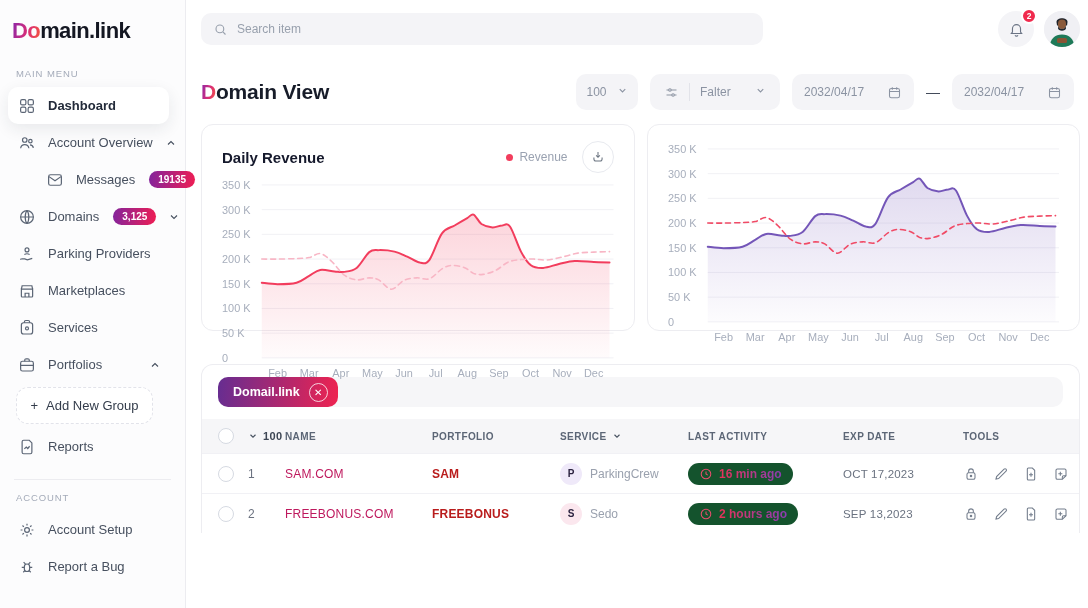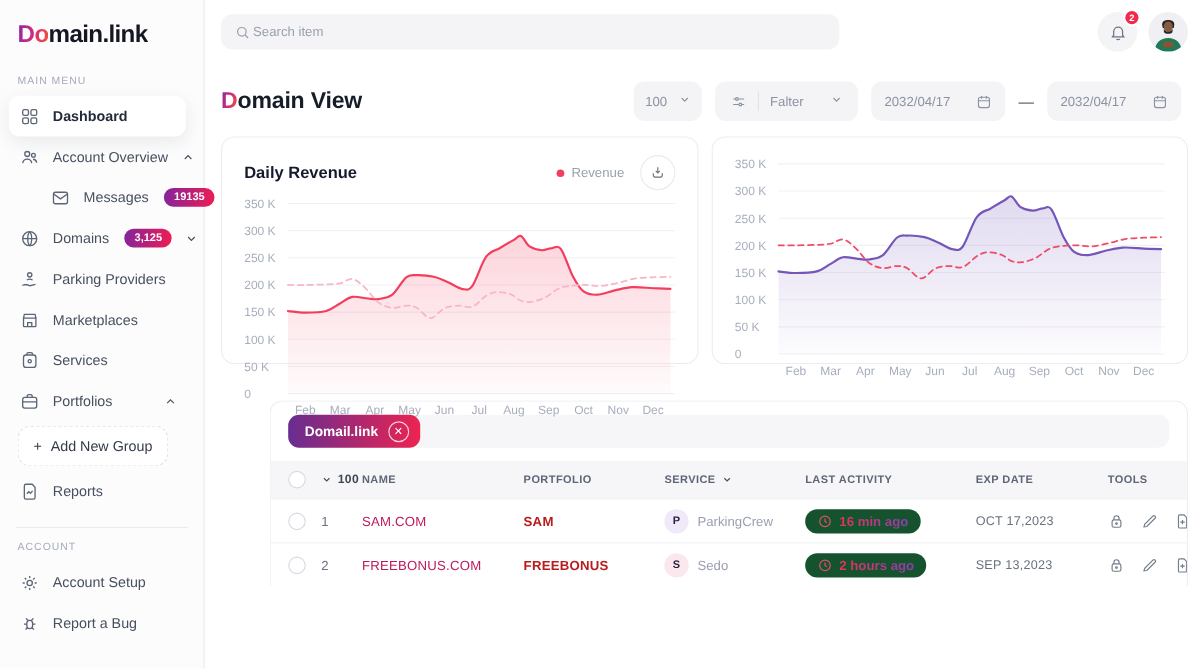--- a/index.html
+++ b/index.html
@@ -3,21 +3,21 @@
 <meta charset="utf-8">
 <style>
   * { margin:0; padding:0; box-sizing:border-box; }
   html,body { width:1088px; height:608px; overflow:hidden; background:#fff;
     font-family:"Liberation Sans", sans-serif; color:#2a3342; }
   .app { display:flex; width:1088px; height:608px; }
 
   
   .sidebar { width:186px; flex:0 0 186px; background:#fcfcfd; border-right:1px solid #ececf0;
     padding:18px 0 0 0; }
-  .logo { padding-left:16px; font-size:22px; font-weight:800; letter-spacing:-0.6px; color:#141722; margin-bottom:24px; }
+  .logo { font-size:22px; font-weight:800; letter-spacing:-0.6px; color:#141722; margin-bottom:24px;margin-left:12px; }
   .grad-text { background:linear-gradient(105deg,#8b27a8 5%,#d92d77 55%,#f4533f 95%);
     -webkit-background-clip:text; background-clip:text; color:transparent; }
   .section-label { padding-left:16px; font-size:9.5px; font-weight:400; letter-spacing:.9px;
     color:#a4abb9; margin:12px 0 8px; }
   .nav { padding:0 16px 0 8px; }
   .nav-item { height:37px; display:flex; align-items:center; gap:12px; padding:0 8px 0 10px;
     font-size:13px; color:#47505f; border-radius:10px; cursor:pointer; }
   .nav-item.active { background:#fff; box-shadow:0 5px 16px rgba(35,40,60,.09); font-weight:600; color:#232b3a; }
   .nav-item.sub { padding-left:38px; }
   .nav-icon { width:18px; height:18px; color:#5b6575; display:flex; }
@@ -29,21 +29,21 @@
   .nav-caret svg { width:12px; height:12px; }
   .add-group { margin:4px 16px 4px 8px; height:37px; border:1.5px dashed #e2e3ea; background:#fff;
     border-radius:12px; display:flex; align-items:center; justify-content:center; gap:8px;
     font-size:13px; color:#333c4b; cursor:pointer; }
   .side-divider { border-top:1px solid #ececf0; margin:14px 14px 2px 14px; }
 
   
   .main { flex:1; min-width:0; padding:0 8px 0 15px; }
   .topbar { height:56px; display:flex; align-items:center; gap:12px; padding-top:2px; }
   .search { width:562px; height:32px; background:#f4f4f7; border-radius:10px;
-    display:flex; align-items:center; gap:2px; padding:0 12px; color:#98a0ad; }
+    display:flex; align-items:center; gap:9px; padding:0 12px; color:#98a0ad; }
   .search svg { width:15px; height:15px; flex:0 0 15px; }
   .search input { border:none; outline:none; background:transparent; font-size:12px; width:100%;
     font-family:"Liberation Sans",sans-serif; color:#39414f; }
   .search input::placeholder { color:#98a0ad; }
   .top-right { margin-left:auto; display:flex; align-items:center; gap:10px; }
   .bell-btn { position:relative; width:36px; height:36px; border-radius:50%; background:#f4f4f7;
     border:none; display:flex; align-items:center; justify-content:center; cursor:pointer; color:#6b7485; }
   .bell-btn svg { width:17px; height:17px; }
   .bell-badge { position:absolute; top:-3px; right:-3px; width:16px; height:16px; background:#f02a4d;
     border:2px solid #fff; border-radius:50%; color:#fff; font-size:8.5px; font-weight:700;
@@ -73,21 +73,21 @@
   .legend-item { display:flex; align-items:center; gap:6px; font-size:12px; color:#9aa2b1; cursor:pointer; }
   .dot { width:7px; height:7px; border-radius:50%; }
   .dl-btn { width:32px; height:32px; margin-left:14px; border-radius:50%; border:1px solid #e8eaef;
     background:#fff; display:flex; align-items:center; justify-content:center; color:#6b7480; cursor:pointer; }
   .dl-btn svg { width:14px; height:14px; }
   .chart-svg { width:100%; display:block; }
   .chart-svg text { font-family:"Liberation Sans",sans-serif; }
 
   
   .table-card { margin-top:33px; border:1px solid #ededf1; border-bottom:none;
-    border-radius:12px 12px 0 0; background:#fff; overflow:hidden;margin-left:44px; }
+    border-radius:12px 12px 0 0; background:#fff; overflow:hidden; }
   .tag-bar { margin:12px 16px; background:#f6f6f8; border-radius:10px; height:30px;
     display:flex; align-items:center; }
   .filter-tag { height:30px; border-radius:10px; background:linear-gradient(95deg,#662d91,#ee2350);
     color:#fff; display:flex; align-items:center; gap:9px; padding:0 10px 0 15px;
     font-size:12.5px; font-weight:700; }
   .tag-x { width:19px; height:19px; border:1.2px solid rgba(255,255,255,.78); border-radius:50%;
     display:flex; align-items:center; justify-content:center; font-size:10px; font-weight:400; cursor:pointer; }
   .tgrid { display:grid; grid-template-columns:30px 37px 147px 128px 128px 155px 120px auto;
     align-items:center; padding-left:16px; }
   .thead { background:#f6f6f8; height:34px; font-size:10px; font-weight:700; color:#5c6676;

